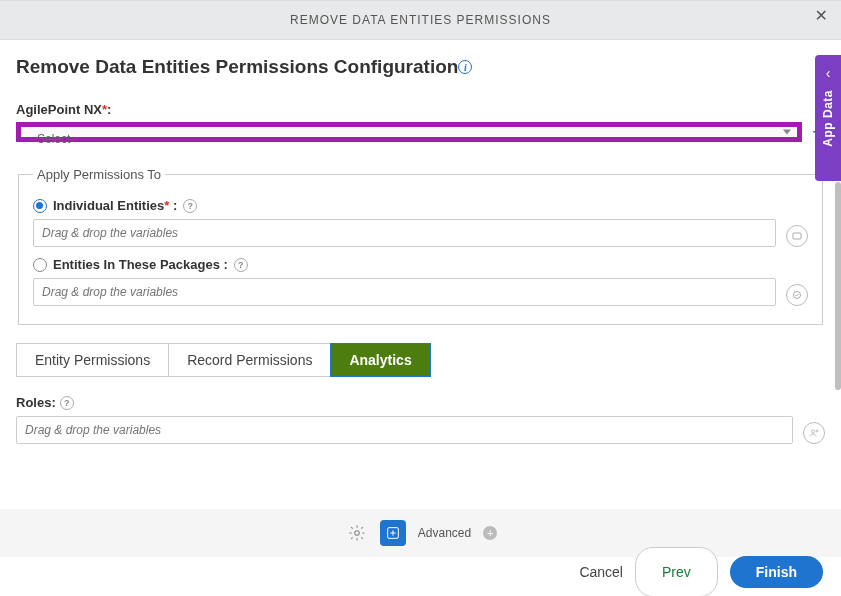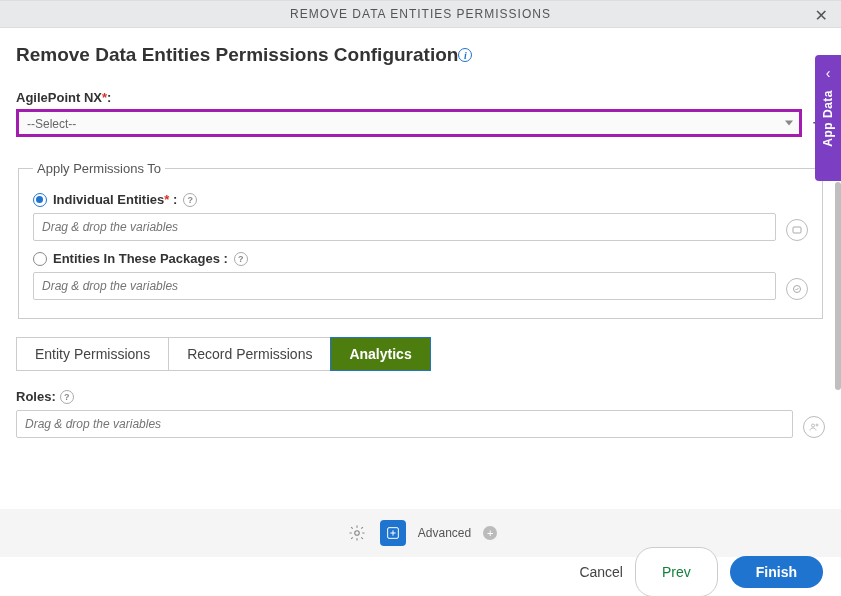--- a/index.html
+++ b/index.html
@@ -1,35 +1,35 @@
 <!DOCTYPE html>
 <html><head>
 <meta charset="utf-8">
 <style>
   * { box-sizing: border-box; }
   html, body { margin: 0; padding: 0; font-family: Arial, Helvetica, sans-serif; background: #fff; }
   .window { width: 841px; height: 596px; position: relative; overflow: hidden; }
   .titlebar {
-    height: 28px; background: #e8e9ea; border-top: 1px solid #ddd; border-bottom: 1px solid #ddd;
+    height: 40px; background: #e8e9ea; border-top: 1px solid #ddd; border-bottom: 1px solid #ddd;
     display: flex; align-items: center; justify-content: center;
     font-size: 12px; color: #555; letter-spacing: 1px; position: relative;
   }
   .close-x { position: absolute; right: 12px; top: 5px; font-size: 16px; color: #555; cursor: pointer; }
   .content { padding: 16px 16px 0 16px; height: calc(596px - 28px - 48px - 48px); overflow: hidden; }
   .page-title { font-size: 19px; font-weight: bold; color: #333; display: flex; align-items: center; }
   .info-circle {
     width: 14px; height: 14px; border: 1.5px solid #1f74d0; border-radius: 50%;
     display: inline-flex; align-items: center; justify-content: center;
     font-size: 10px; color: #1f74d0; font-weight: bold; font-style: italic; font-family: serif;
   }
   .field-label { font-size: 13px; color: #333; font-weight: bold; margin-top: 24px; margin-bottom: 4px; }
   .req { color: #d93025; }
   .select-row { display: flex; align-items: center; gap: 10px; }
   .select-box {
-    flex: 1; height: 28px; border: 3px solid #a21caf; background: #fafafa;
+    flex: 1; height: 18px; border: 5px solid #a21caf; background: #fafafa;
     font-size: 12px; color: #666; padding: 5px 8px; position: relative;
   }
   .select-caret {
     position: absolute; right: 6px; top: 50%; transform: translateY(-50%);
     width: 0; height: 0; border-left: 4px solid transparent; border-right: 4px solid transparent;
     border-top: 5px solid #888;
   }
   .plus-btn { font-size: 22px; color: #555; cursor: pointer; line-height: 1; }
   fieldset.apply-to {
     border: 1px solid #ccc; margin-top: 24px; padding: 14px 14px 18px 14px;

